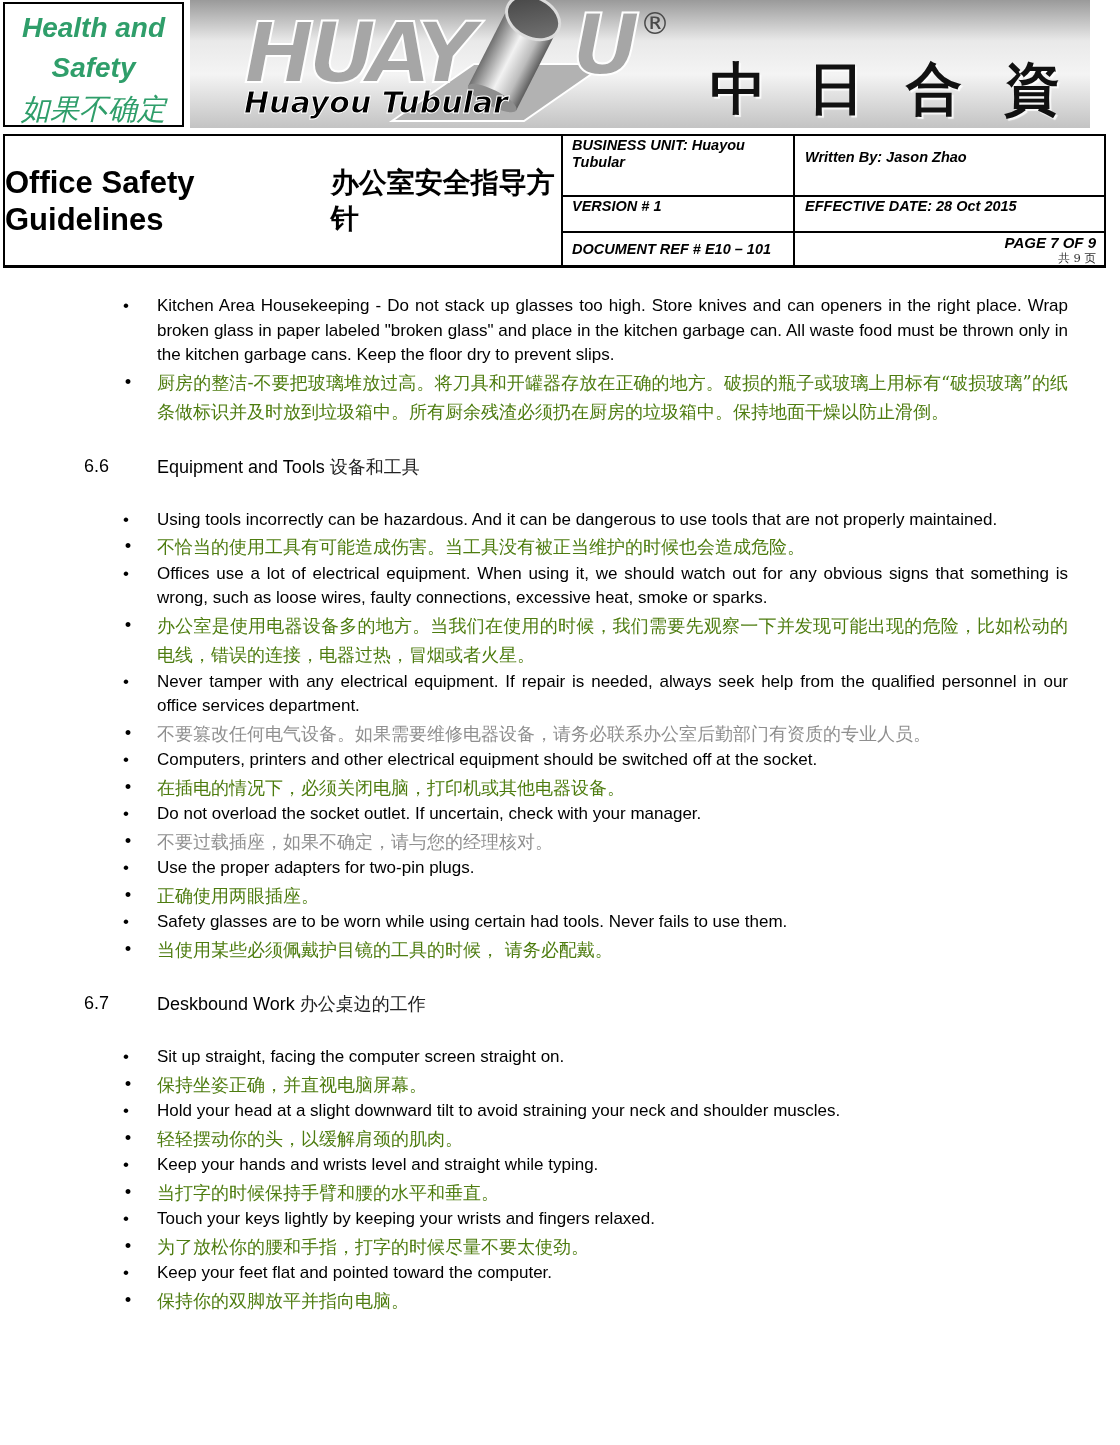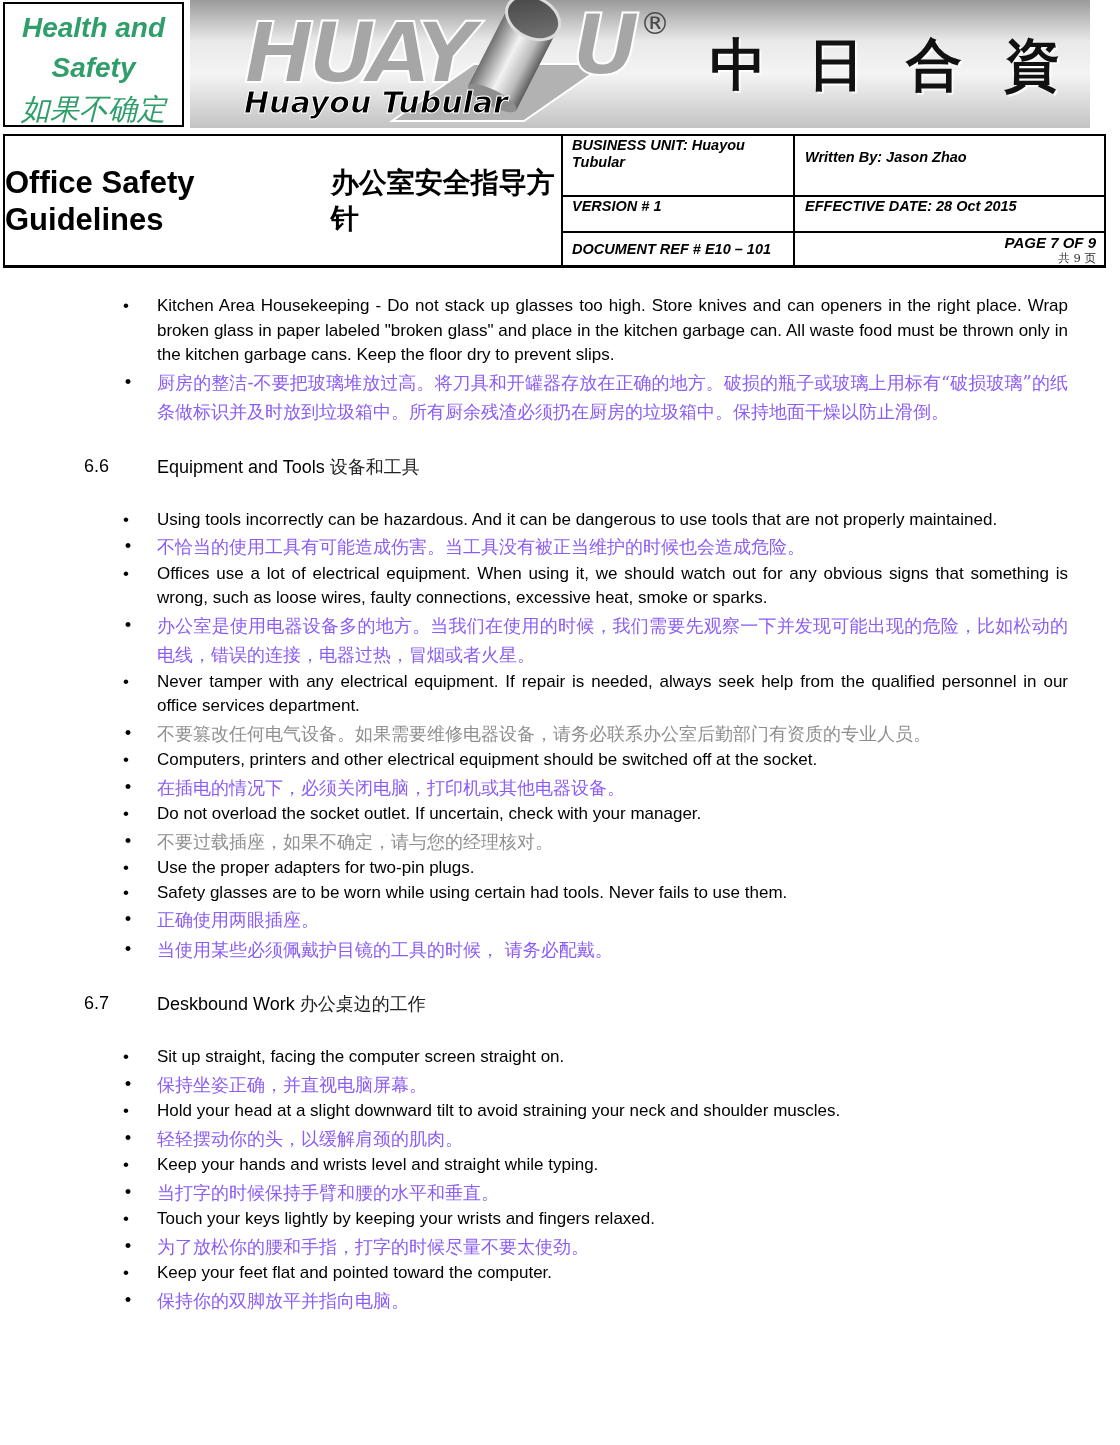--- a/index.html
+++ b/index.html
@@ -22,21 +22,21 @@
   .badge .b-zh {
     font-size:29px; font-style:italic; color:#2f9e6a; line-height:42px;
     font-family:"DejaVu Serif", serif;
   }
   .banner {
     position:absolute; left:190px; top:0; width:900px; height:128px;
     background:linear-gradient(180deg,#9a9a9a 0%, #e9e9e9 32%, #f4f4f4 58%, #c3c3c3 100%);
   }
   .logo-svg { position:absolute; left:52px; top:0; width:430px; height:128px; }
   .jv-text {
-    position:absolute; right:-12px; top:28px;
+    position:absolute; right:-12px; top:52px;
     font-size:56px; font-weight:bold; letter-spacing:42px; color:#111;
     font-family:"DejaVu Sans", sans-serif;
     text-shadow:2px 2px 1px rgba(255,255,255,0.85);
     white-space:nowrap;
   }
   
   .info-table {
     position:absolute; left:3px; top:134px; width:1103px; height:134px;
     border:2px solid #000; border-bottom-width:3px; display:flex; background:#fff;
   }
@@ -62,21 +62,21 @@
   .page-zh { font-size:11.5px; line-height:14px; font-family:"DejaVu Serif", serif; color:#333; }
   
   .body { margin:24px 52px 0 84px; }
   .li { position:relative; padding-left:73px; }
   .li::before {
     content:"\2022"; position:absolute; left:39px; top:0; font-size:17px; color:#000;
   }
   .li.zh::before { line-height:29.5px; }
   .li.en::before { line-height:24.5px; }
   .en { font-size:17px; line-height:24.5px; text-align:justify; font-family:"Liberation Sans", sans-serif; }
-  .zh { font-size:18px; line-height:29.5px; text-align:justify; font-family:"DejaVu Serif", serif; color:#8b5cf6; }
+  .zh { font-size:18px; line-height:29.5px; text-align:justify; font-family:"DejaVu Serif", serif; color:#4d7c0f; }
   .zh.gray { color:#8f8f8f; }
   .sec-heading {
     position:relative; padding-left:73px; margin:27px 0 28px 0;
     font-size:18px; line-height:25px;
   }
   .sec-num { position:absolute; left:0; top:0; }
   .sec-zh { font-family:"DejaVu Serif", serif; color:#222; }
 </style>
 </head>
 <body>
@@ -180,22 +180,22 @@
     <div class="li zh">不恰当的使用工具有可能造成伤害。当工具没有被正当维护的时候也会造成危险。</div>
     <div class="li en">Offices use a lot of electrical equipment.  When using it, we should watch out for any obvious signs that something is wrong, such as loose wires, faulty connections, excessive heat, smoke or sparks.</div>
     <div class="li zh">办公室是使用电器设备多的地方。当我们在使用的时候，我们需要先观察一下并发现可能出现的危险，比如松动的电线，错误的连接，电器过热，冒烟或者火星。</div>
     <div class="li en">Never tamper with any electrical equipment.  If repair is needed, always seek help from the qualified personnel in our office services department.</div>
     <div class="li zh gray">不要篡改任何电气设备。如果需要维修电器设备，请务必联系办公室后勤部门有资质的专业人员。</div>
     <div class="li en">Computers, printers and other electrical equipment should be switched off at the socket.</div>
     <div class="li zh">在插电的情况下，必须关闭电脑，打印机或其他电器设备。</div>
     <div class="li en">Do not overload the socket outlet.  If uncertain, check with your manager.</div>
     <div class="li zh gray">不要过载插座，如果不确定，请与您的经理核对。</div>
     <div class="li en">Use the proper adapters for two-pin plugs.</div>
+    <div class="li zh">正确使用两眼插座。</div>
     <div class="li en">Safety glasses are to be worn while using certain had tools.  Never fails to use them.</div>
-    <div class="li zh">正确使用两眼插座。</div>
     <div class="li zh">当使用某些必须佩戴护目镜的工具的时候， 请务必配戴。</div>
 
     <div class="sec-heading">
       <span class="sec-num">6.7</span>
       <span>Deskbound Work</span>
       <span class="sec-zh">办公桌边的工作</span>
     </div>
 
     <div class="li en">Sit up straight, facing the computer screen straight on.</div>
     <div class="li zh">保持坐姿正确，并直视电脑屏幕。</div>

